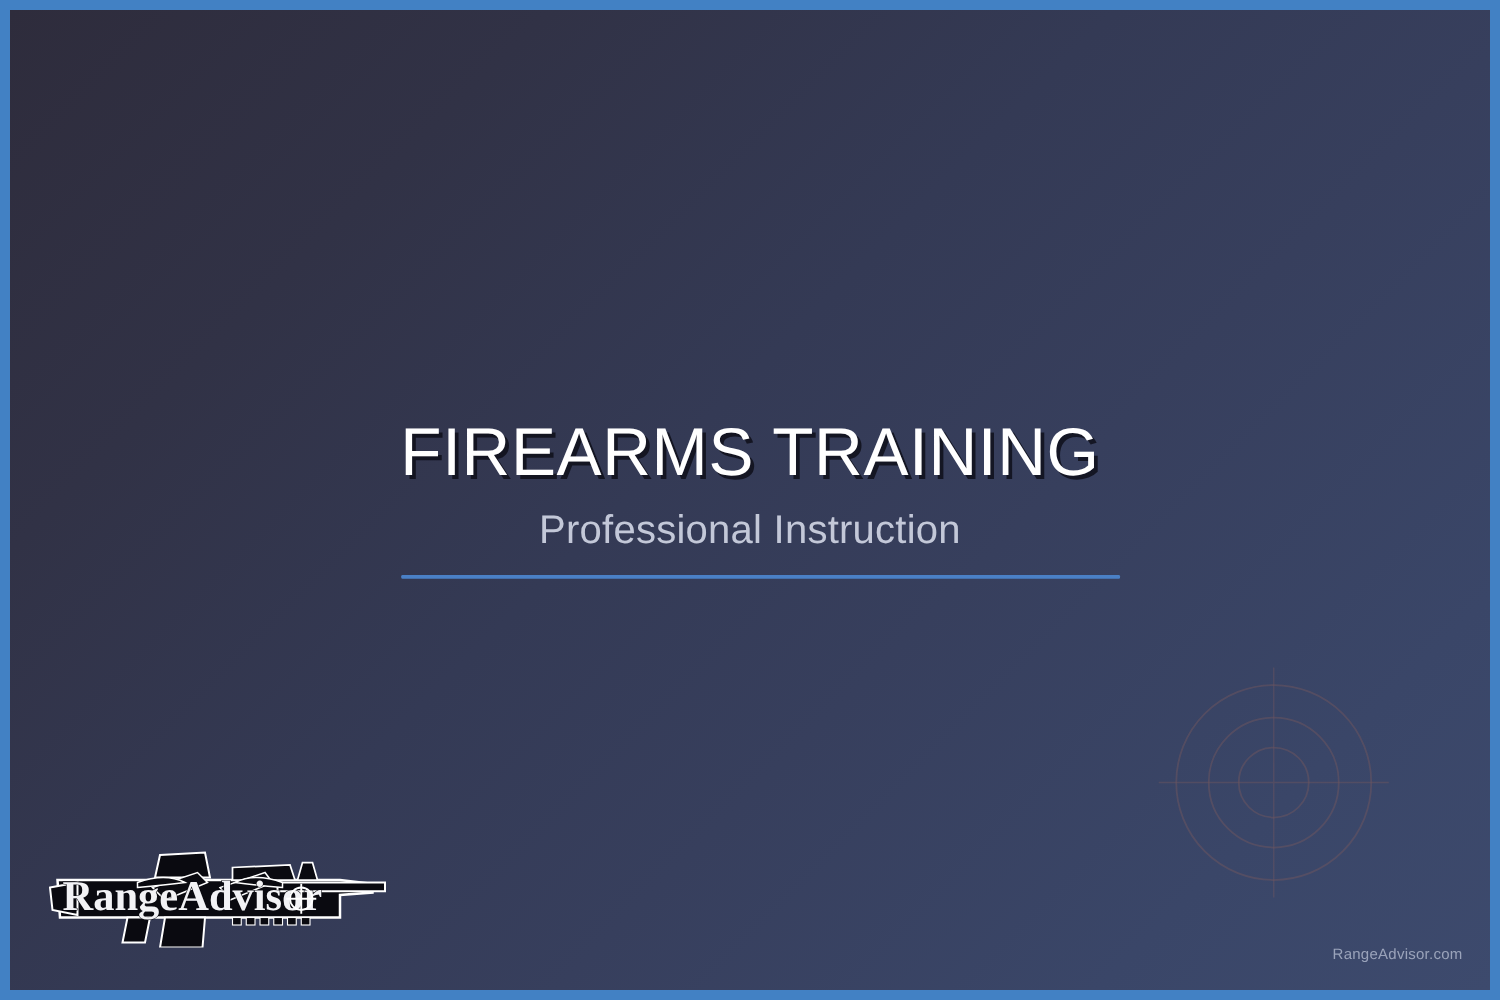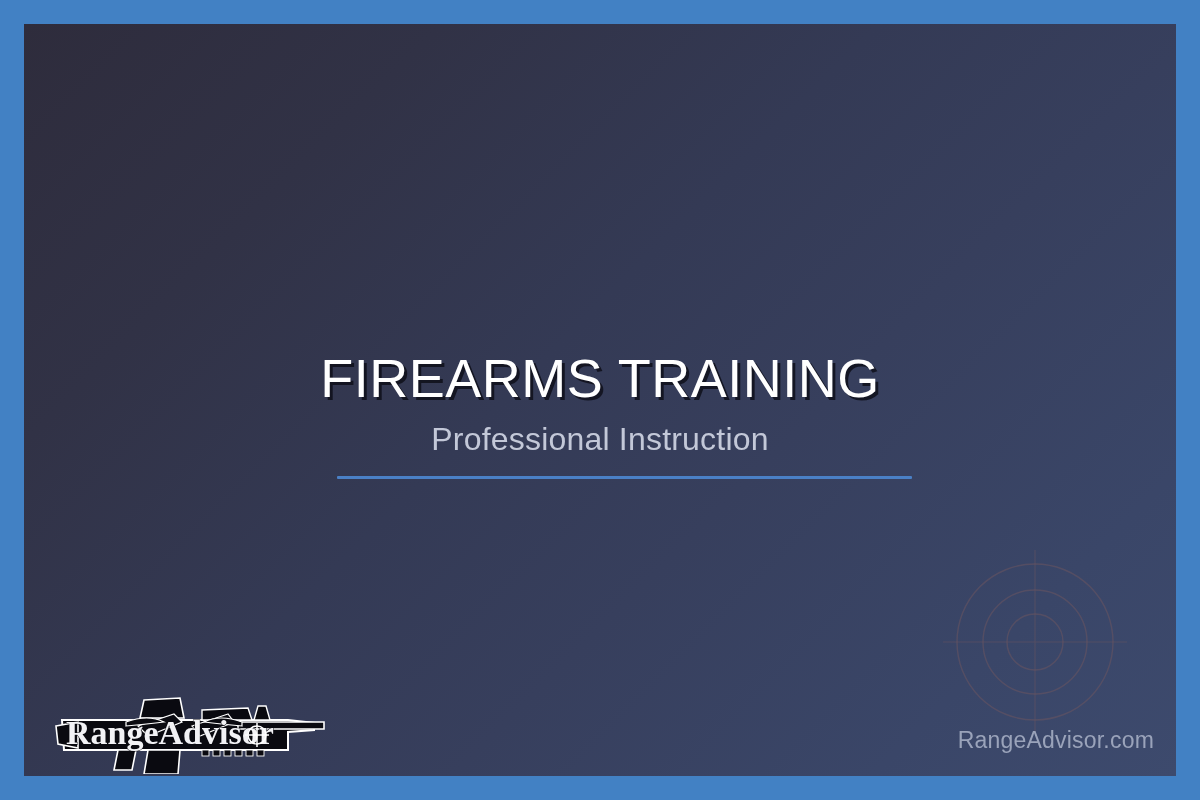--- a/index.html
+++ b/index.html
@@ -13,21 +13,21 @@
   }
 
   
   .slide {
     position: relative;
     width: 1200px;
     height: 800px;
     box-sizing: border-box;
     overflow: hidden;
     background: #4281c4;              
-    padding: 24px;                      
+    padding: 8px;                      
   }
 
   .slide-inner {
     position: relative;
     width: 100%;
     height: 100%;
     overflow: hidden;
     
     background:
       linear-gradient(135deg,
@@ -93,21 +93,21 @@
     top: 668px;
     width: 280px;
     height: 82px;
   }
 
   
   .footer-url {
     position: absolute;
     right: 22px;
     bottom: 22px;
-    font-size: 23px;
+    font-size: 12px;
     color: #9aa3ba;
     letter-spacing: 0.2px;
     margin-top: 24px;
   }
 </style>
 </head>
 <body>
 
 <div class="slide">
   <div class="slide-inner">

